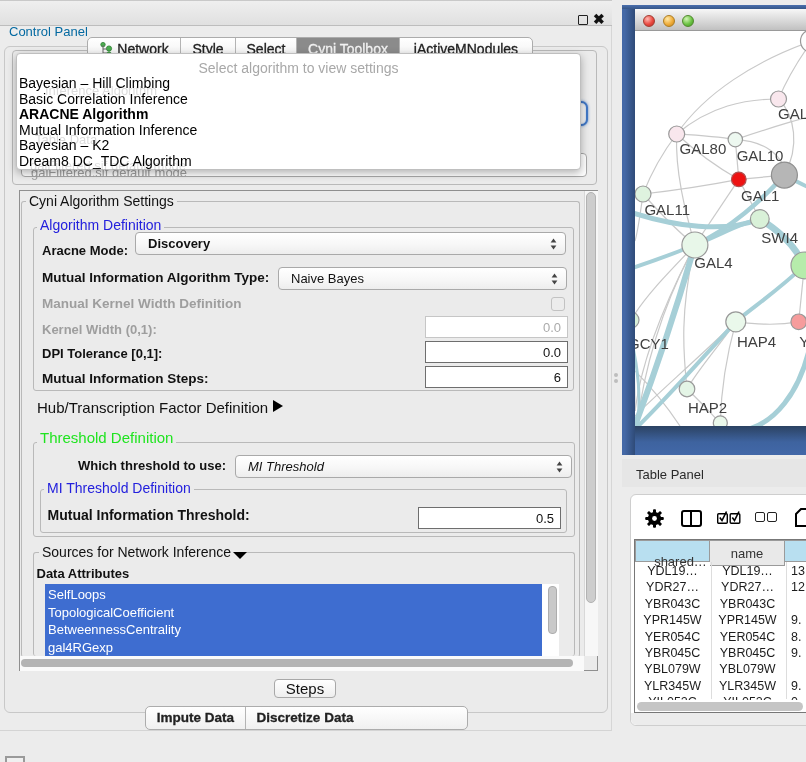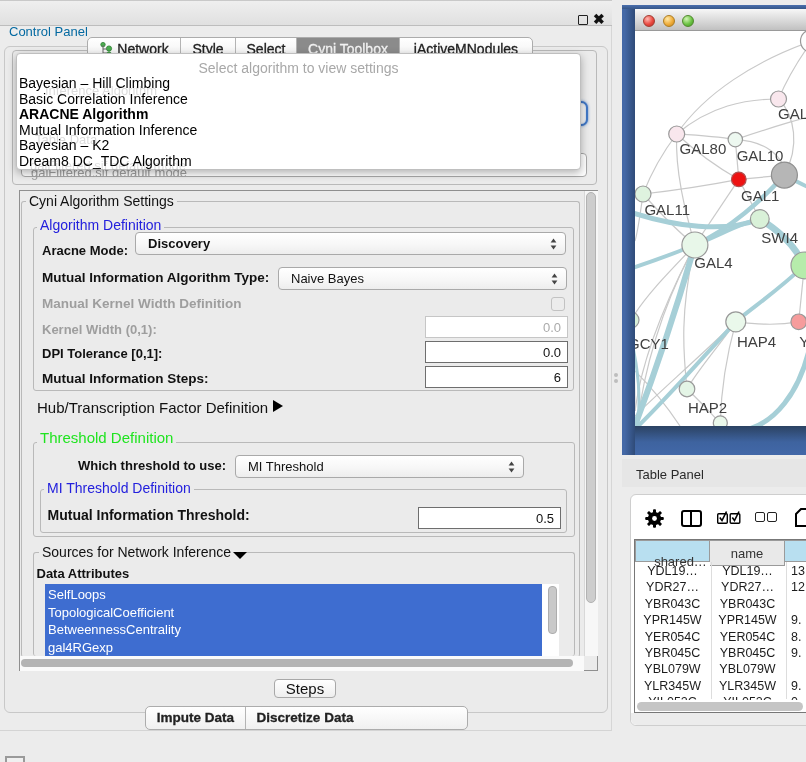--- a/index.html
+++ b/index.html
@@ -82,21 +82,21 @@
 <div class="abs lbl" style="left:42px;top:371px;font-size:13.5px;">Mutual Information Steps:</div>
 <div class="abs fld" style="left:425px;top:366px;width:143px;height:22px;">6</div>
 
 <div class="abs" style="left:37px;top:399px;font-size:15px;color:#111;">Hub/Transcription Factor Definition</div>
 <div class="abs" style="left:273px;top:400px;width:0;height:0;border-left:10px solid #000;border-top:6px solid transparent;border-bottom:6px solid transparent;"></div>
 
 <div class="abs grp" style="left:33px;top:442px;width:542px;height:95px;"></div>
 <div class="abs gt" style="left:37px;top:430.5px;color:#1fe41f;font-size:15px;">Threshold Definition</div>
 
 <div class="abs lbl" style="left:78px;top:458px;">Which threshold to use:</div>
-<div class="abs combo" style="left:235px;top:455px;width:289px;height:23px;">MI Threshold<svg class="arr" viewBox="0 0 9 14">
+<div class="abs combo" style="left:235px;top:455px;width:337px;height:23px;font-style:italic;">MI Threshold<svg class="arr" viewBox="0 0 9 14">
       <path d="M4.5,0 L8.2,5 H0.8 Z" fill="#444"></path>
       <path d="M4.5,14 L8.2,9 H0.8 Z" fill="#444"></path>
     </svg></div>
 
 <div class="abs grp" style="left:40px;top:489px;width:527px;height:44px;"></div>
 <div class="abs gt" style="left:44px;top:482px;color:#2320dd;font-size:14px;">MI Threshold Definition</div>
 <div class="abs lbl" style="left:47.5px;top:507px;font-size:14px;">Mutual Information Threshold:</div>
 <div class="abs fld" style="left:418px;top:507px;width:143px;height:22px;">0.5</div>
 
 <div class="abs grp" style="left:33px;top:552px;width:542px;height:104px;border-bottom:none;"></div>

